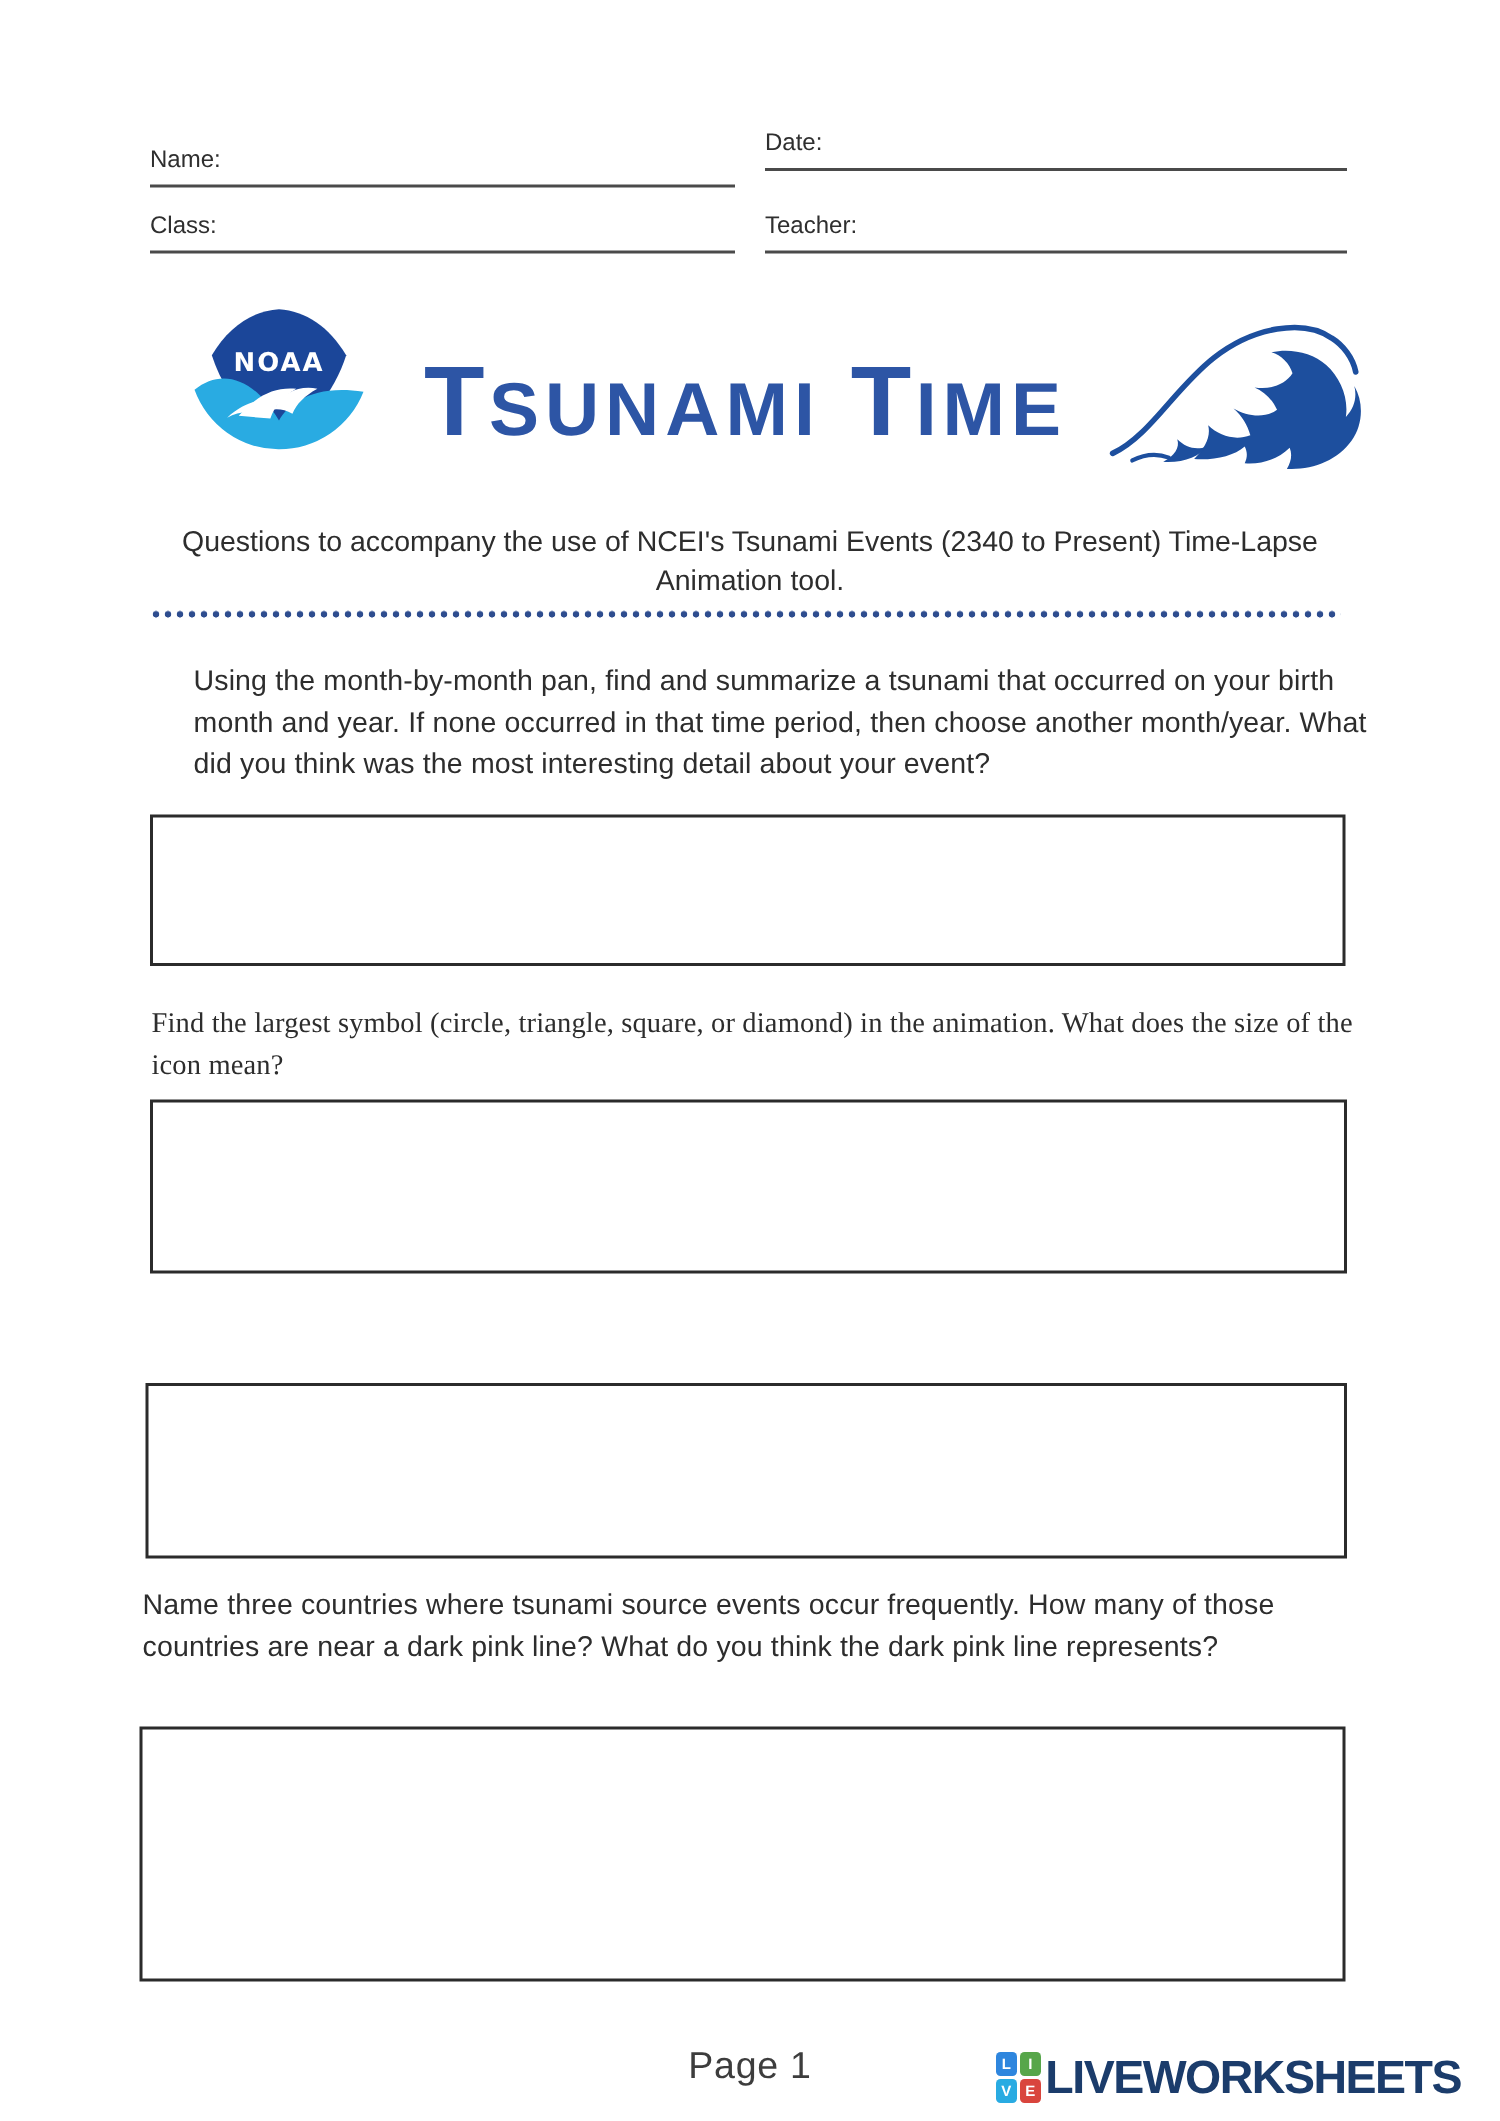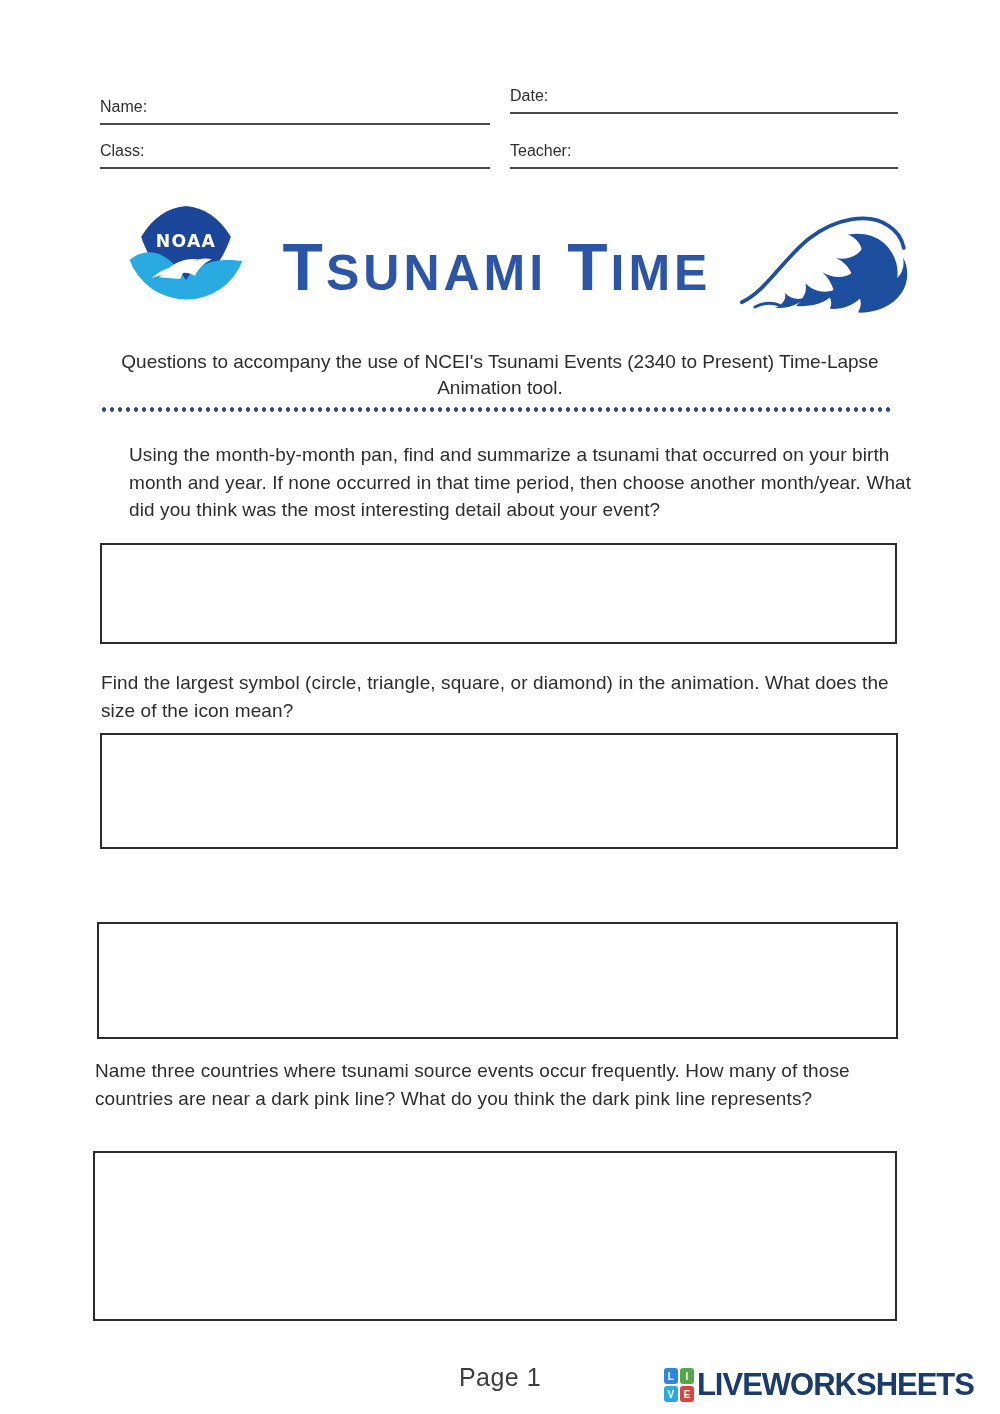--- a/index.html
+++ b/index.html
@@ -37,21 +37,21 @@
   }
   #divider {
     position:absolute; left:100px; top:407px; width:794px; height:5px;
     background-image:radial-gradient(circle, #2e4d8f 2px, transparent 2.4px);
     background-size:8px 5px; background-repeat:repeat-x; background-position:0 50%;
   }
 
   
   .question { position:absolute; font-size:19px; line-height:27.5px; color:#2d2d2d; letter-spacing:0.1px; }
   #q1 { left:101px; top:441px;  width:812px;margin-left:28px; }
-  #q2 { left:101px; top:669px;  width:812px; }
+  #q2 { left:101px; top:669px;  width:812px;font-family:Liberation Serif, serif; }
   #q3 { left:101px; top:875px;  width:812px; }
   #q4 { left:95px;  top:1057px; width:818px; }
 
   .answer-box { position:absolute; border:2px solid #2b2b2b; background:#ffffff;
                 font-size:18px; padding:8px 10px; }
   #a1 { left:100px; top:543px;  width:797px; height:101px; }
   #a2 { left:100px; top:733px;  width:798px; height:116px; }
   #a3 { left:97px;  top:922px;  width:801px; height:117px; }
   #a4 { left:93px;  top:1151px; width:804px; height:170px; }
 

